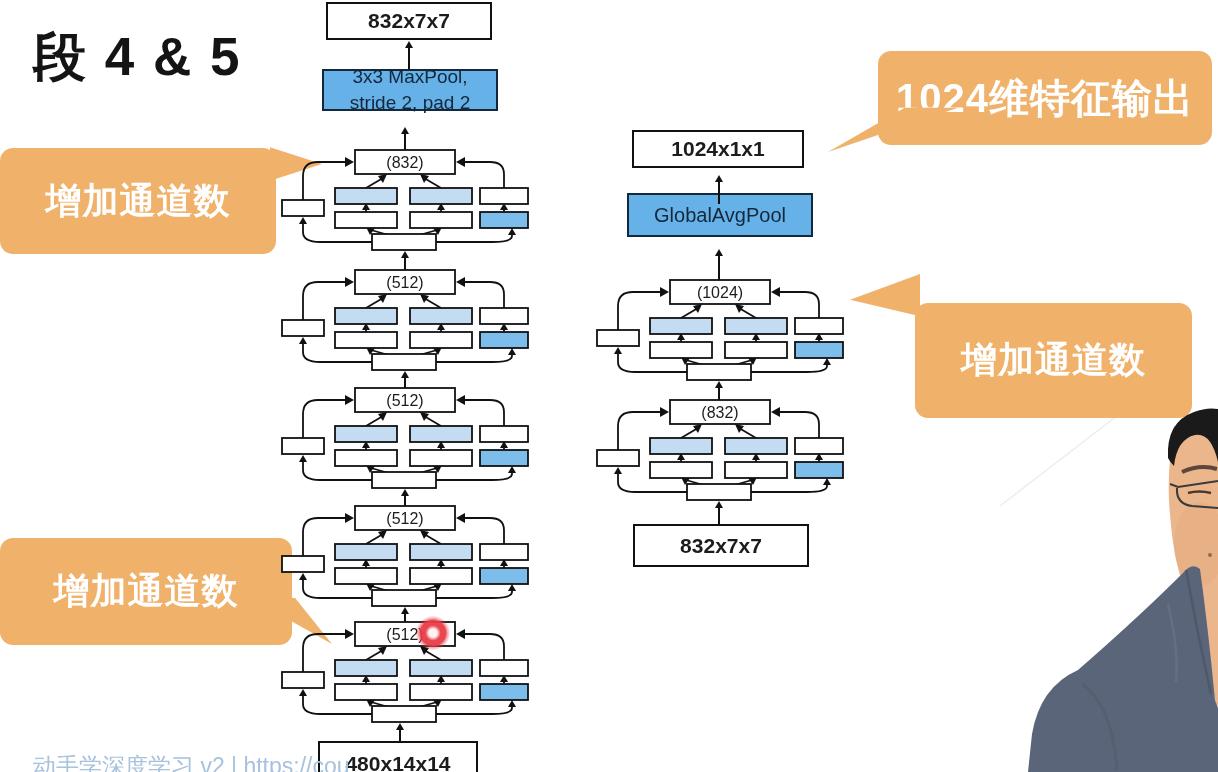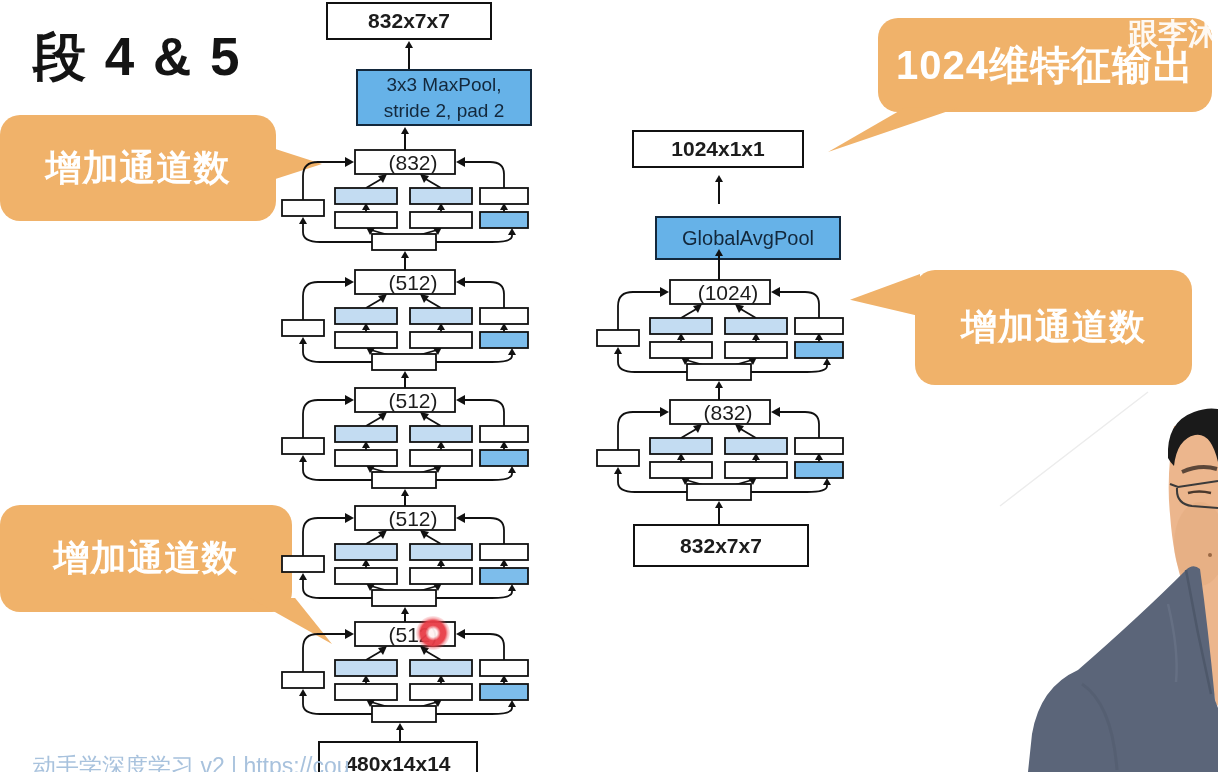--- a/index.html
+++ b/index.html
@@ -5,40 +5,40 @@
   html,body{margin:0;padding:0;background:#888;}
   #canvas{position:relative;width:1218px;height:772px;background:#ffffff;overflow:hidden;
           font-family:"Liberation Sans","DejaVu Sans",sans-serif;}
 
   
   .slide-title{position:absolute;left:33px;top:22px;font-size:53px;font-weight:700;color:#141414;letter-spacing:2px;}
   .wm-tr{position:absolute;left:1128px;top:14px;font-size:30px;font-weight:700;color:rgba(255,255,255,0.92);white-space:nowrap;text-align:center;}
   .wm-bl{position:absolute;left:33px;top:751px;font-size:23px;color:#A8C2DD;white-space:nowrap;}
 
   
-  .bubble{position:absolute;background:#F0B26A;border-radius:20px;display:flex;align-items:center;justify-content:center;
-          color:#fff;font-size:36px;font-weight:600;letter-spacing:1px;}
+  .bubble{position:absolute;background:#F0B26A;border-radius:13px;display:flex;align-items:center;justify-content:center;
+          color:#fff;font-size:36px;font-weight:600;letter-spacing:1px;margin-top:33px;}
   .tail{position:absolute;background:#F0B26A;}
 
   
   .dbox{position:absolute;background:#fff;border:2px solid #111;display:flex;align-items:center;justify-content:center;
         font-size:21px;color:#1c1c1c;box-sizing:border-box;font-weight:bold;}
   .bluebox{position:absolute;background:#66B2E8;border:2px solid #13283c;display:flex;flex-direction:column;
            align-items:center;justify-content:center;font-size:19px;color:#13283c;box-sizing:border-box;line-height:1.35;}
 
   
   .conn{position:absolute;width:8px;}
   .conn::before{content:"";position:absolute;left:3px;top:5px;bottom:0;width:2px;background:#111;}
   .conn::after{content:"";position:absolute;left:0;top:0;width:0;height:0;
                border-left:4px solid transparent;border-right:4px solid transparent;border-bottom:7px solid #111;}
 
   
   .inception{position:absolute;width:250px;height:108px;}
   .inc-label{position:absolute;left:75px;top:4px;width:100px;height:25px;line-height:25px;text-align:center;
-             font-size:21px;color:#1c1c1c;margin-left:8px;}
+             font-size:16px;color:#1c1c1c;}
 
   
   .laser{position:absolute;left:416px;top:616px;width:34px;height:34px;border-radius:50%;
          background:radial-gradient(circle,rgba(255,242,242,0.95) 0 17%,rgba(232,60,70,0.95) 32% 52%,rgba(232,60,70,0.35) 62%,rgba(232,60,70,0) 74%);}
 
   .person-svg{position:absolute;left:1020px;top:392px;}
   .deco-line{position:absolute;left:0;top:0;pointer-events:none;}
 </style>
 </head>
 <body>
@@ -66,21 +66,21 @@
 
   <div class="bubble" style="left:915px;top:270px;width:277px;height:115px;">
     <span>增加通道数</span>
   </div>
   <div class="tail" style="left:850px;top:272px;width:70px;height:48px;clip-path:polygon(100% 4%,100% 92%,0 58%);"></div>
 
   <div class="slide-title">段 4 &amp; 5</div>
 
   <div class="dbox" style="left:326px;top:2px;width:166px;height:38px;">832x7x7</div>
 
-  <div class="bluebox" style="left:322px;top:69px;width:176px;height:57px;margin-left:34px;">
+  <div class="bluebox" style="left:322px;top:69px;width:176px;height:42px;">
     <span>3x3 MaxPool,</span>
     <span>stride 2, pad 2</span>
   </div>
 
   <div class="inception" style="left:280px;top:146px;">
     <span class="inc-art">
   <svg width="250" height="108" viewBox="0 0 250 108">
     <g stroke="#111" stroke-width="1.8" fill="none">
       <path d="M112,90 L91,84"></path>
             <path d="M136,90 L157,84"></path>
@@ -304,21 +304,21 @@
   <div class="conn" style="left:405px;top:41px;height:28px;"></div>
   <div class="conn" style="left:401px;top:127px;height:23px;"></div>
   <div class="conn" style="left:401px;top:251px;height:19px;"></div>
   <div class="conn" style="left:401px;top:371px;height:17px;"></div>
   <div class="conn" style="left:401px;top:489px;height:17px;"></div>
   <div class="conn" style="left:401px;top:607px;height:15px;"></div>
   <div class="conn" style="left:396px;top:723px;height:18px;"></div>
 
   <div class="dbox" style="left:632px;top:130px;width:172px;height:38px;">1024x1x1</div>
 
-  <div class="bluebox" style="left:627px;top:216px;width:186px;height:44px;font-size:20px;margin-left:28px;">
+  <div class="bluebox" style="left:627px;top:193px;width:186px;height:44px;font-size:20px;">
     <span>GlobalAvgPool</span>
   </div>
 
   <div class="inception" style="left:595px;top:276px;">
     <span class="inc-art">
   <svg width="250" height="108" viewBox="0 0 250 108">
     <g stroke="#111" stroke-width="1.8" fill="none">
       <path d="M112,90 L91,84"></path>
             <path d="M136,90 L157,84"></path>
       <path d="M86,66 L86,61"></path>

